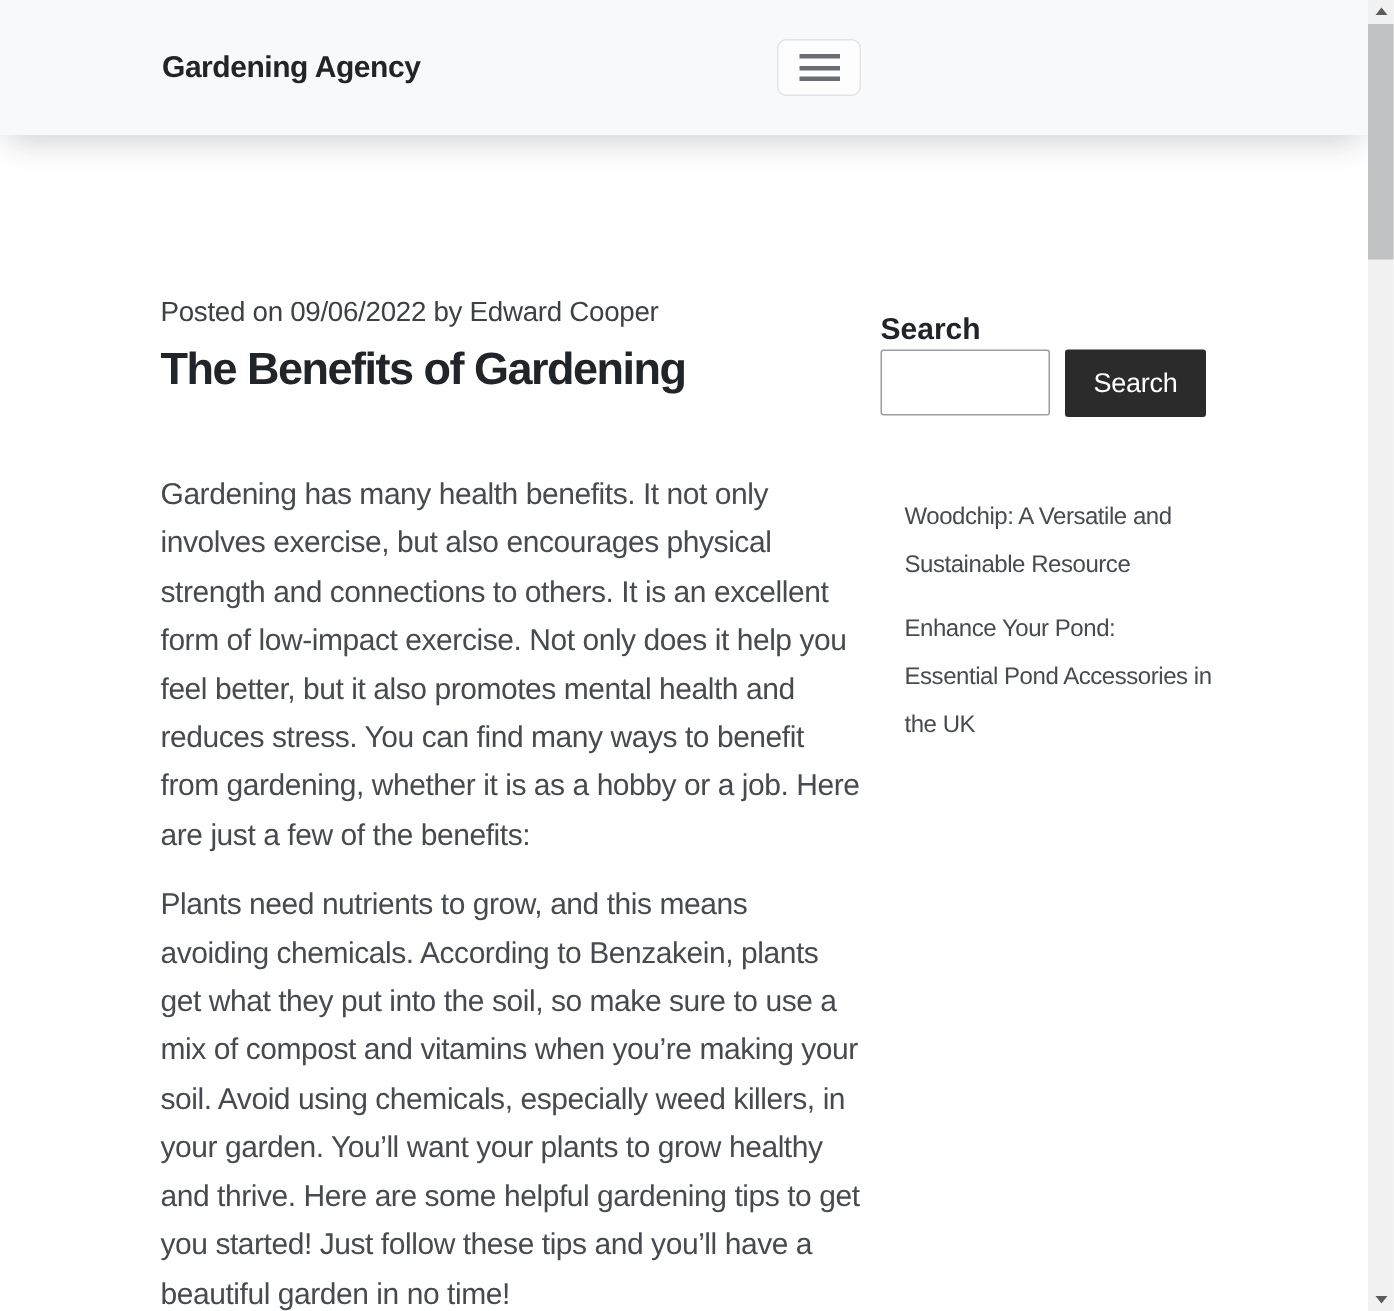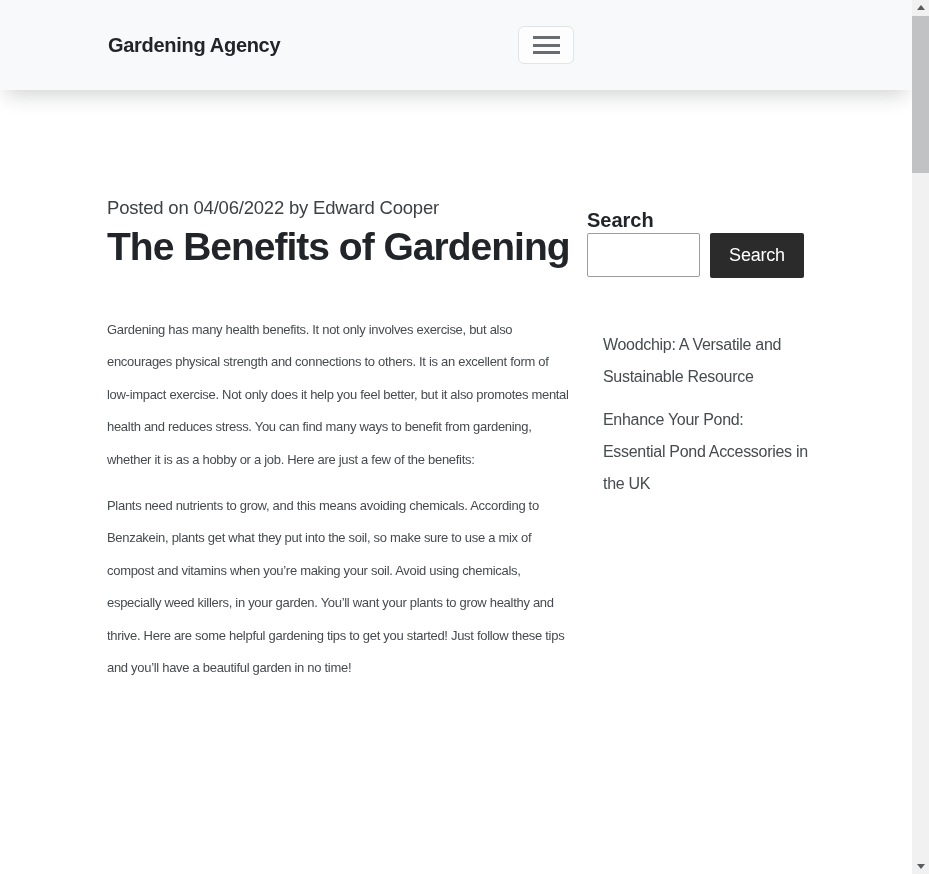--- a/index.html
+++ b/index.html
@@ -54,28 +54,28 @@
   .col-main { width: 466px; }
   .col-side { width: 225px; margin-left: 14px; margin-top: 13px; }
   
   .meta {
     font-size: 18.5px; line-height: 28px;
     letter-spacing: -0.2px;
     color: #3d4144;
   }
   .title {
     margin: 2px 0 0 0;
-    font-size: 39px; line-height: 46px;
+    font-size: 30px; line-height: 46px;
     font-weight: bold; letter-spacing: -1px;
     color: #212529;
   }
   .post-body { margin-top: 44px; }
   .post-body p {
     margin: 0;
-    font-size: 13px; line-height: 32.4px;
+    font-size: 20px; line-height: 32.4px;
     letter-spacing: -0.3px;
     color: #474b4f;
   }
   .post-body p + p { margin-top: 14px; }
   
   .search-label {
     font-size: 20px; line-height: 26px;
     font-weight: bold; color: #212529;
   }
   .search-row { display: flex; margin-top: 0; }
@@ -158,21 +158,21 @@
           <i></i>
           <i></i>
           <i></i>
         </span>
     </button>
   </header>
 
   <div class="row">
 
     <main class="col-main">
-      <div class="meta">Posted on 04/06/2022 by Edward Cooper</div>
+      <div class="meta">Posted on 09/06/2022 by Edward Cooper</div>
       <h1 class="title">The Benefits of Gardening</h1>
       <div class="post-body" id="paragraphs">
           <p>Gardening has many health benefits. It not only involves exercise, but also encourages physical strength and connections to others. It is an excellent form of low-impact exercise. Not only does it help you feel better, but it also promotes mental health and reduces stress. You can find many ways to benefit from gardening, whether it is as a hobby or a job. Here are just a few of the benefits:</p>
           <p>Plants need nutrients to grow, and this means avoiding chemicals. According to Benzakein, plants get what they put into the soil, so make sure to use a mix of compost and vitamins when you’re making your soil. Avoid using chemicals, especially weed killers, in your garden. You’ll want your plants to grow healthy and thrive. Here are some helpful gardening tips to get you started! Just follow these tips and you’ll have a beautiful garden in no time!</p>
         </div>
     </main>
 
     <aside class="col-side">
       <div class="search-label">Search</div>
       <div class="search-row">

